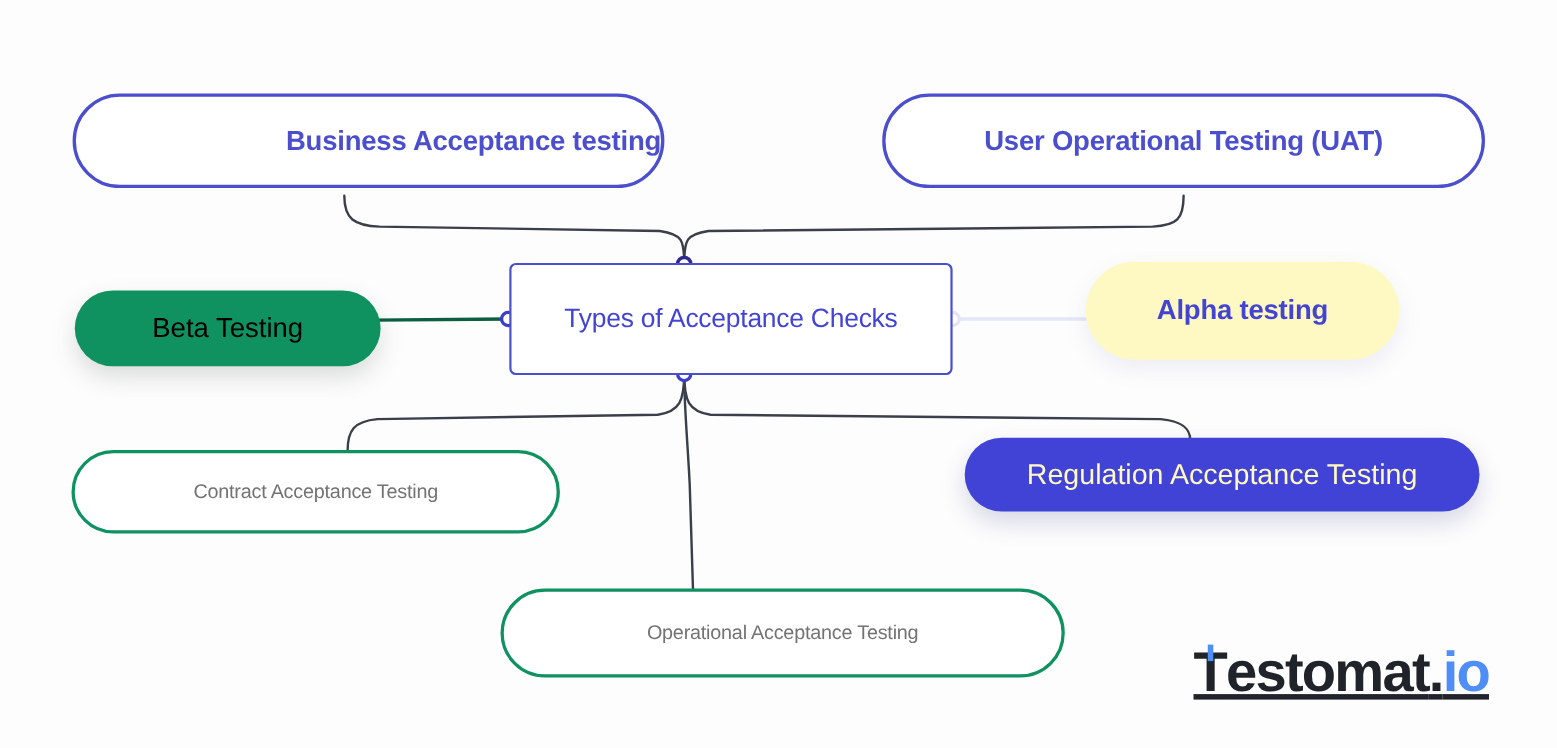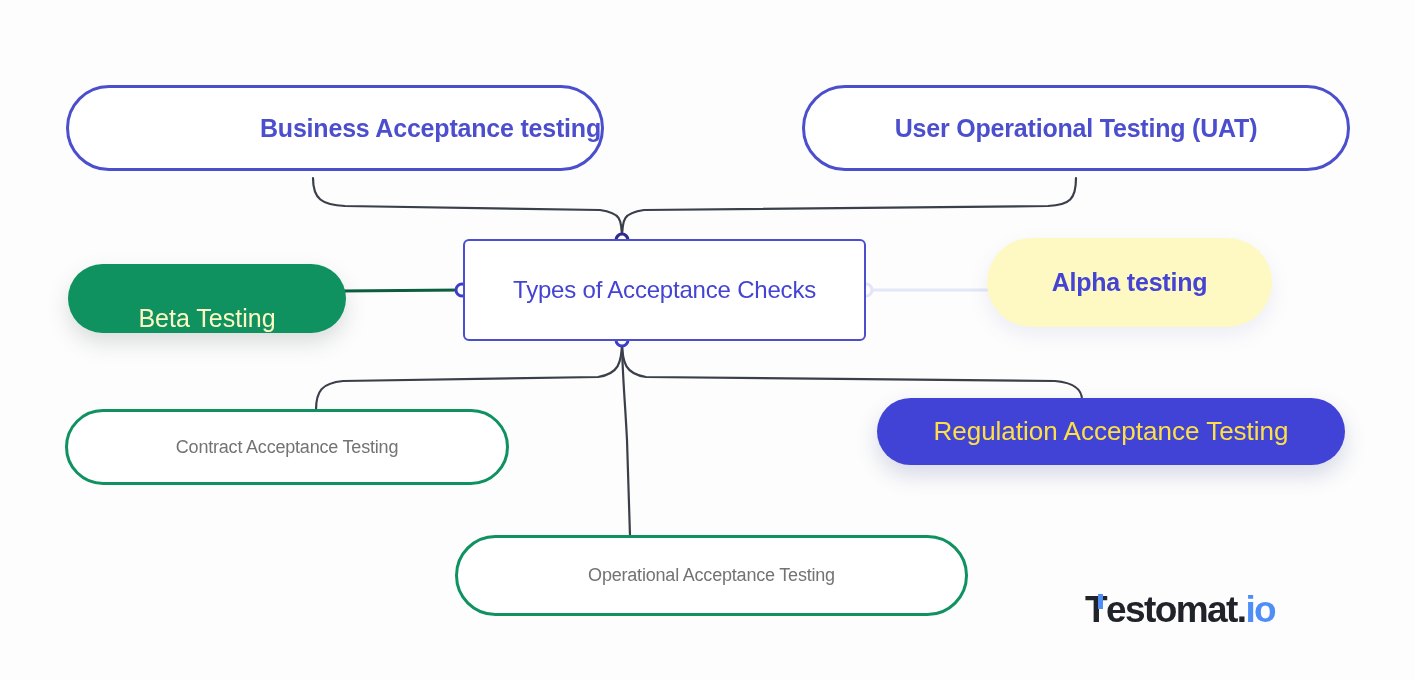--- a/index.html
+++ b/index.html
@@ -50,25 +50,24 @@
     color: #4343d4;
     font-weight: normal;
     font-size: 24px;
     border-radius: 6px;
     letter-spacing: -0.2px;
   }
 
   
   .node-solid-green {
     background: #0f9260;
-    color: #fef9c3;
+    color: #000000;
     font-size: 25px;
     font-weight: normal;
     box-shadow: 0 10px 22px rgba(60,80,70,0.18);
-    align-items: flex-end;
   }
 
   
   .node-soft-lavender {
     background: #fef9c3;
     color: #4343d4;
     font-weight: bold;
     font-size: 25px;
     letter-spacing: -0.2px;
     box-shadow: 0 8px 20px rgba(90,100,170,0.10);
@@ -80,42 +79,43 @@
     background: #ffffff;
     color: #737373;
     font-weight: normal;
     font-size: 18px;
     letter-spacing: -0.2px;
   }
 
   
   .node-solid-blue {
     background: #4043d6;
-    color: #fde047;
+    color: #fef9c3;
     font-size: 26px;
     font-weight: normal;
     box-shadow: 0 10px 22px rgba(60,70,140,0.20);
   }
 
   
   #logo {
     position: absolute;
     left: 1085px;
     top: 588px;
     height: 44px;
     display: flex;
     align-items: center;
     font-family: "Liberation Sans", sans-serif;
   }
   .logo-text {
-    font-size: 37px;
+    font-size: 51px;
     font-weight: bold;
     letter-spacing: -1.6px;
     color: #20232a;
     position: relative;
+    text-decoration: underline;
   }
   .logo-io { color: #4f8ef7; }
   .logo-tick {
     position: absolute;
     left: 13px;
     top: 5px;
     width: 5px;
     height: 15px;
     background: #4f8ef7;
   }

